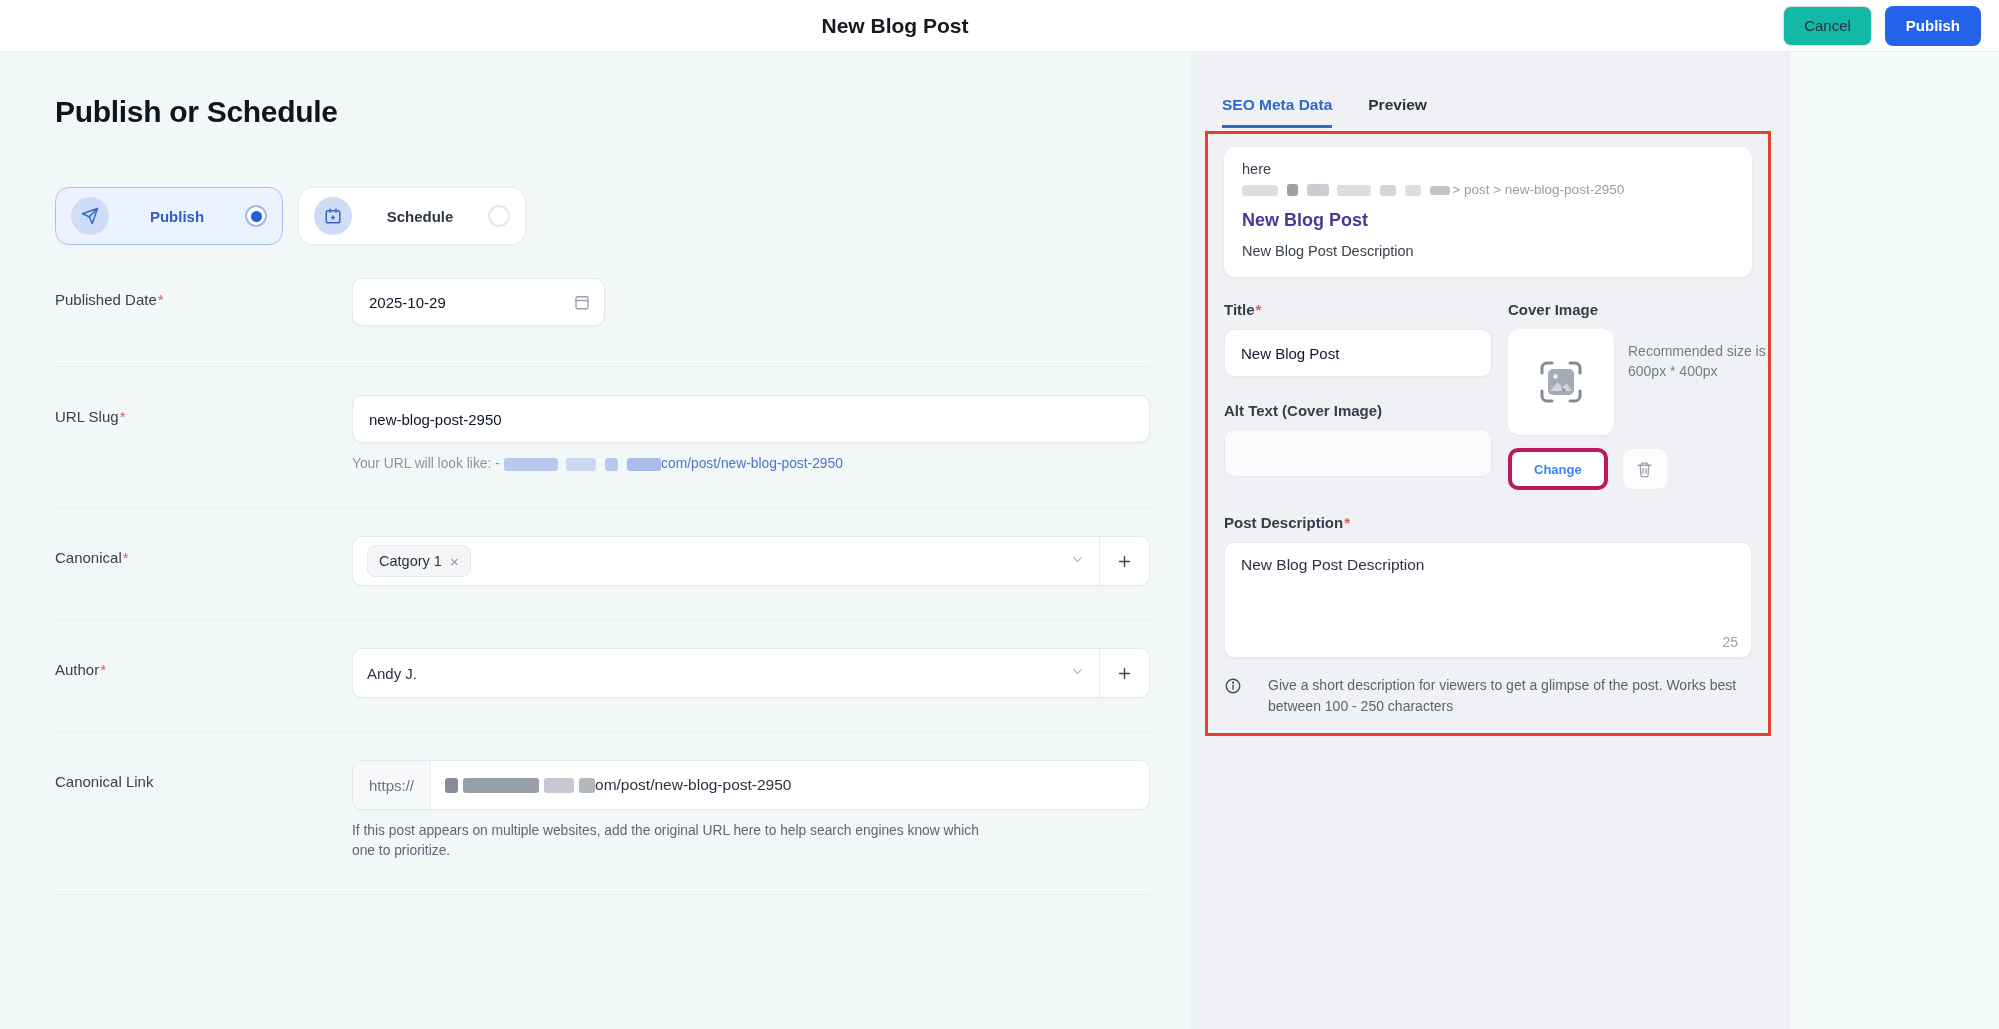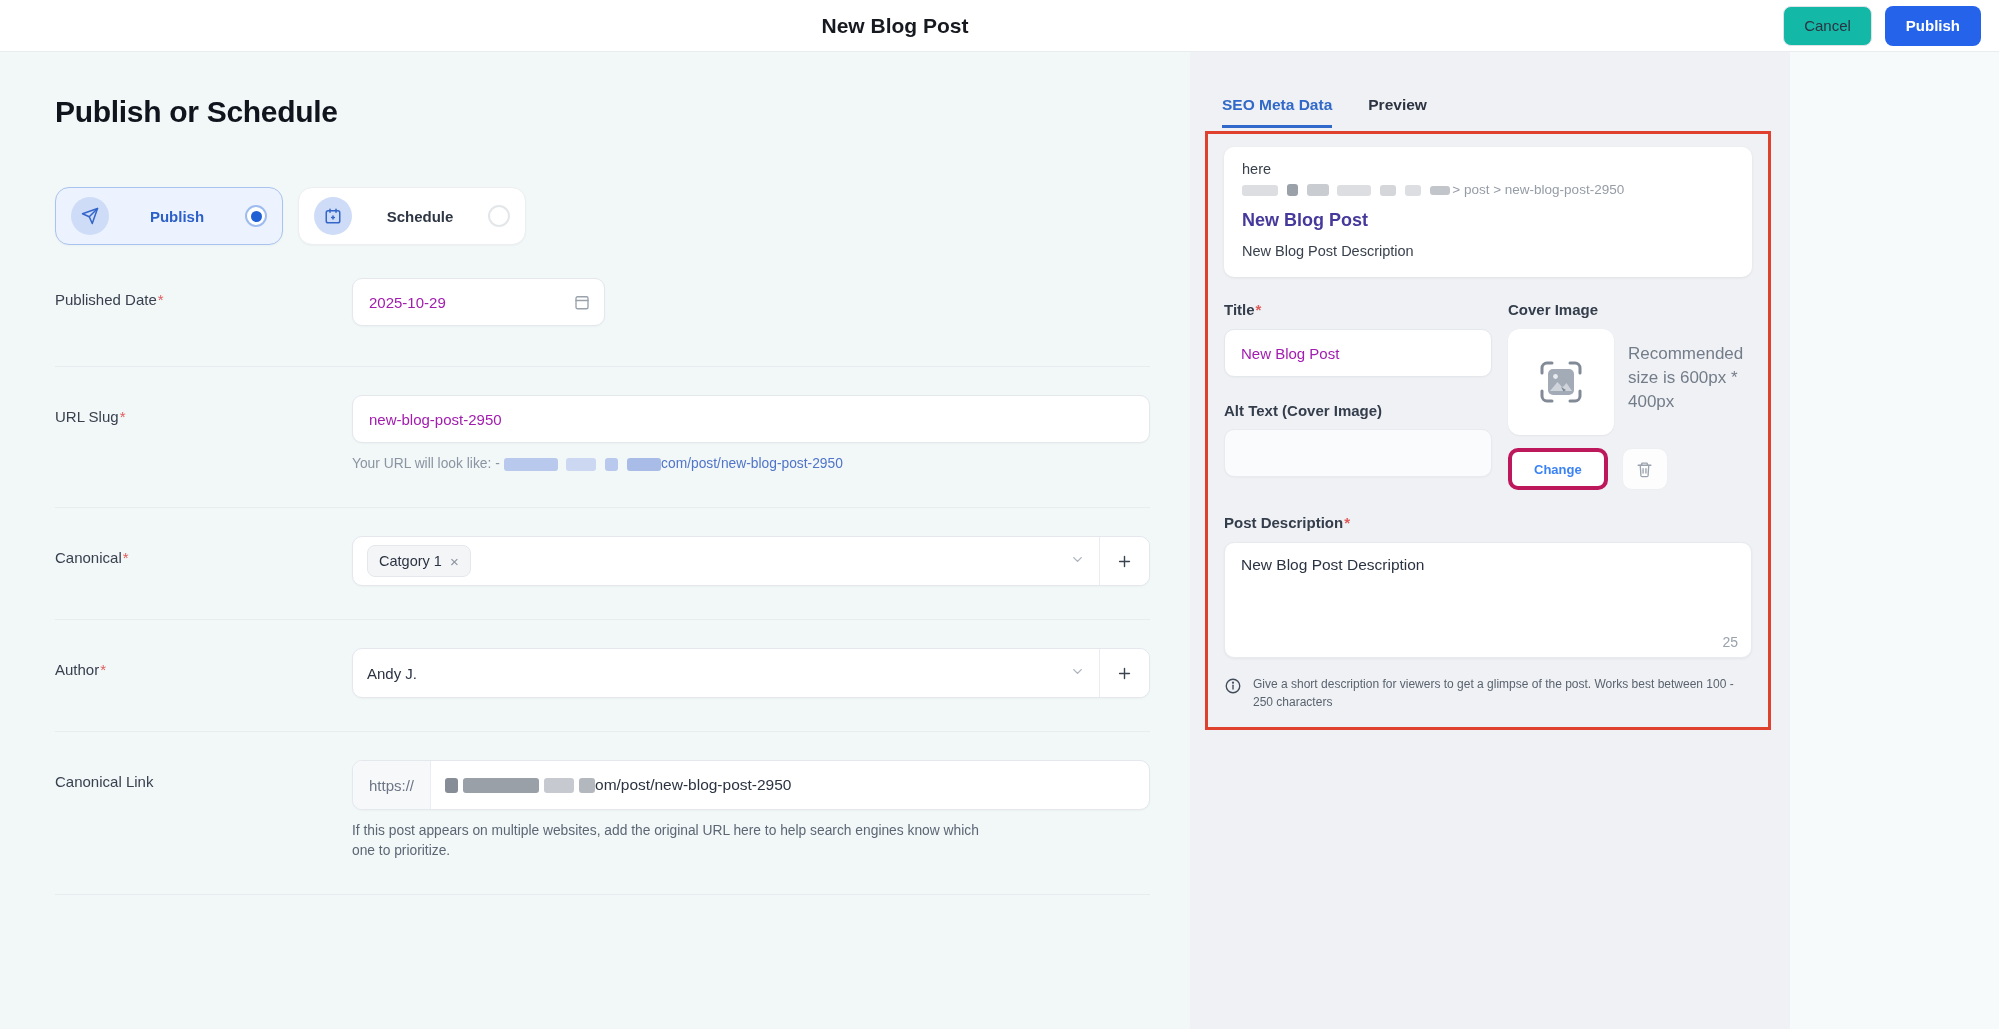--- a/index.html
+++ b/index.html
@@ -40,21 +40,21 @@
   .radio.checked::after { content:""; width:11px; height:11px; border-radius:50%; background:#2160d4; }
 
   .form-row { display:flex; border-bottom:1px solid #e8ecef; padding:28px 0 33px; }
   .form-row.first { padding-top:33px; padding-bottom:40px; }
   .form-row.last { border-bottom:2px dashed #d7dde2; padding-bottom:20px; }
   .form-label { width:297px; flex:none; font-size:15px; font-weight:500; color:#39414f; padding-top:13px; }
   .req { color:#e05b5b; margin-left:1px; }
   .form-field { flex:1; min-width:0; }
 
   .text-input { height:48px; width:100%; border:1px solid #e4e7ec; border-radius:10px; background:#fff;
-                font-family:inherit; font-size:15px; color:#a21caf; padding:0 16px; outline:none;
+                font-family:inherit; font-size:15px; color:#0f172a; padding:0 16px; outline:none;
                 box-shadow:0 1px 2px rgba(16,24,40,.03); }
   .text-input::placeholder { color:#99a2ac; }
 
   .date-wrap { position:relative; width:253px; }
   .date-wrap .text-input { padding-right:44px; }
   .date-wrap svg { position:absolute; right:14px; top:15px; }
 
   .helper { margin-top:11px; font-size:13.8px; color:#8b95a1; line-height:1.45; }
   .helper-dark { color:#5d6774; max-width:650px; }
   .url-link-part { color:#4f74c9; }
@@ -93,34 +93,34 @@
   .seo-col-left { width:268px; flex:none; }
   .seo-col-right { flex:1; padding-left:16px; }
   .seo-label { font-size:15px; font-weight:600; color:#343d4b; }
   .seo-col-left .text-input { margin-top:10px; }
   .alt-label { margin-top:25px; display:block; }
   .alt-input { background:#fafbfc; border-color:#e7eaee; }
 
   .cover-row { display:flex; margin-top:10px; }
   .cover-box { width:106px; height:106px; background:#fff; border-radius:12px; flex:none; cursor:pointer;
                display:flex; align-items:center; justify-content:center; box-shadow:0 1px 2px rgba(16,24,40,.05); }
-  .cover-hint { margin-left:14px; width:140px; font-size:17px; color:#737d8a; line-height:1.4; padding-top:13px; }
+  .cover-hint { margin-left:14px; width:140px; font-size:14px; color:#737d8a; line-height:1.4; padding-top:13px; }
   .cover-btns { display:flex; gap:14px; margin-top:13px; }
   .change-btn { height:42px; padding:0 22px; background:#fff; border:4px solid #be185d; border-radius:10px;
                 font-family:inherit; font-size:13px; font-weight:600; color:#3b82f6; cursor:pointer; }
   .del-btn { width:46px; height:42px; background:#fdfdfe; border:1px solid #edeff3; border-radius:10px;
              display:flex; align-items:center; justify-content:center; cursor:pointer; }
 
   .pd-block { margin-top:24px; }
   .pd-wrap { position:relative; margin-top:10px; }
   .pd-textarea { width:100%; height:116px; border:1px solid #e7eaee; border-radius:10px; background:#fff;
                  font-family:inherit; font-size:15.5px; color:#2b3342; padding:13px 16px; resize:none; outline:none;
                  box-shadow:0 1px 3px rgba(16,24,40,.05); }
   .char-count { position:absolute; right:14px; bottom:12px; font-size:14px; color:#9aa2ad; }
-  .info-row { display:flex; gap:11px; margin-top:13px; font-size:12px; color:#59636f; line-height:1.5; }
+  .info-row { display:flex; gap:26px; margin-top:13px; font-size:14px; color:#59636f; line-height:1.5; }
   .info-row svg { flex:none; margin-top:2px; }
 </style>
 </head>
 <body>
 
 <div class="topbar">
   <div class="topbar-title">New Blog Post</div>
   <button class="btn btn-ghost">Cancel</button>
   <button class="btn btn-primary">Publish</button>
 </div>

